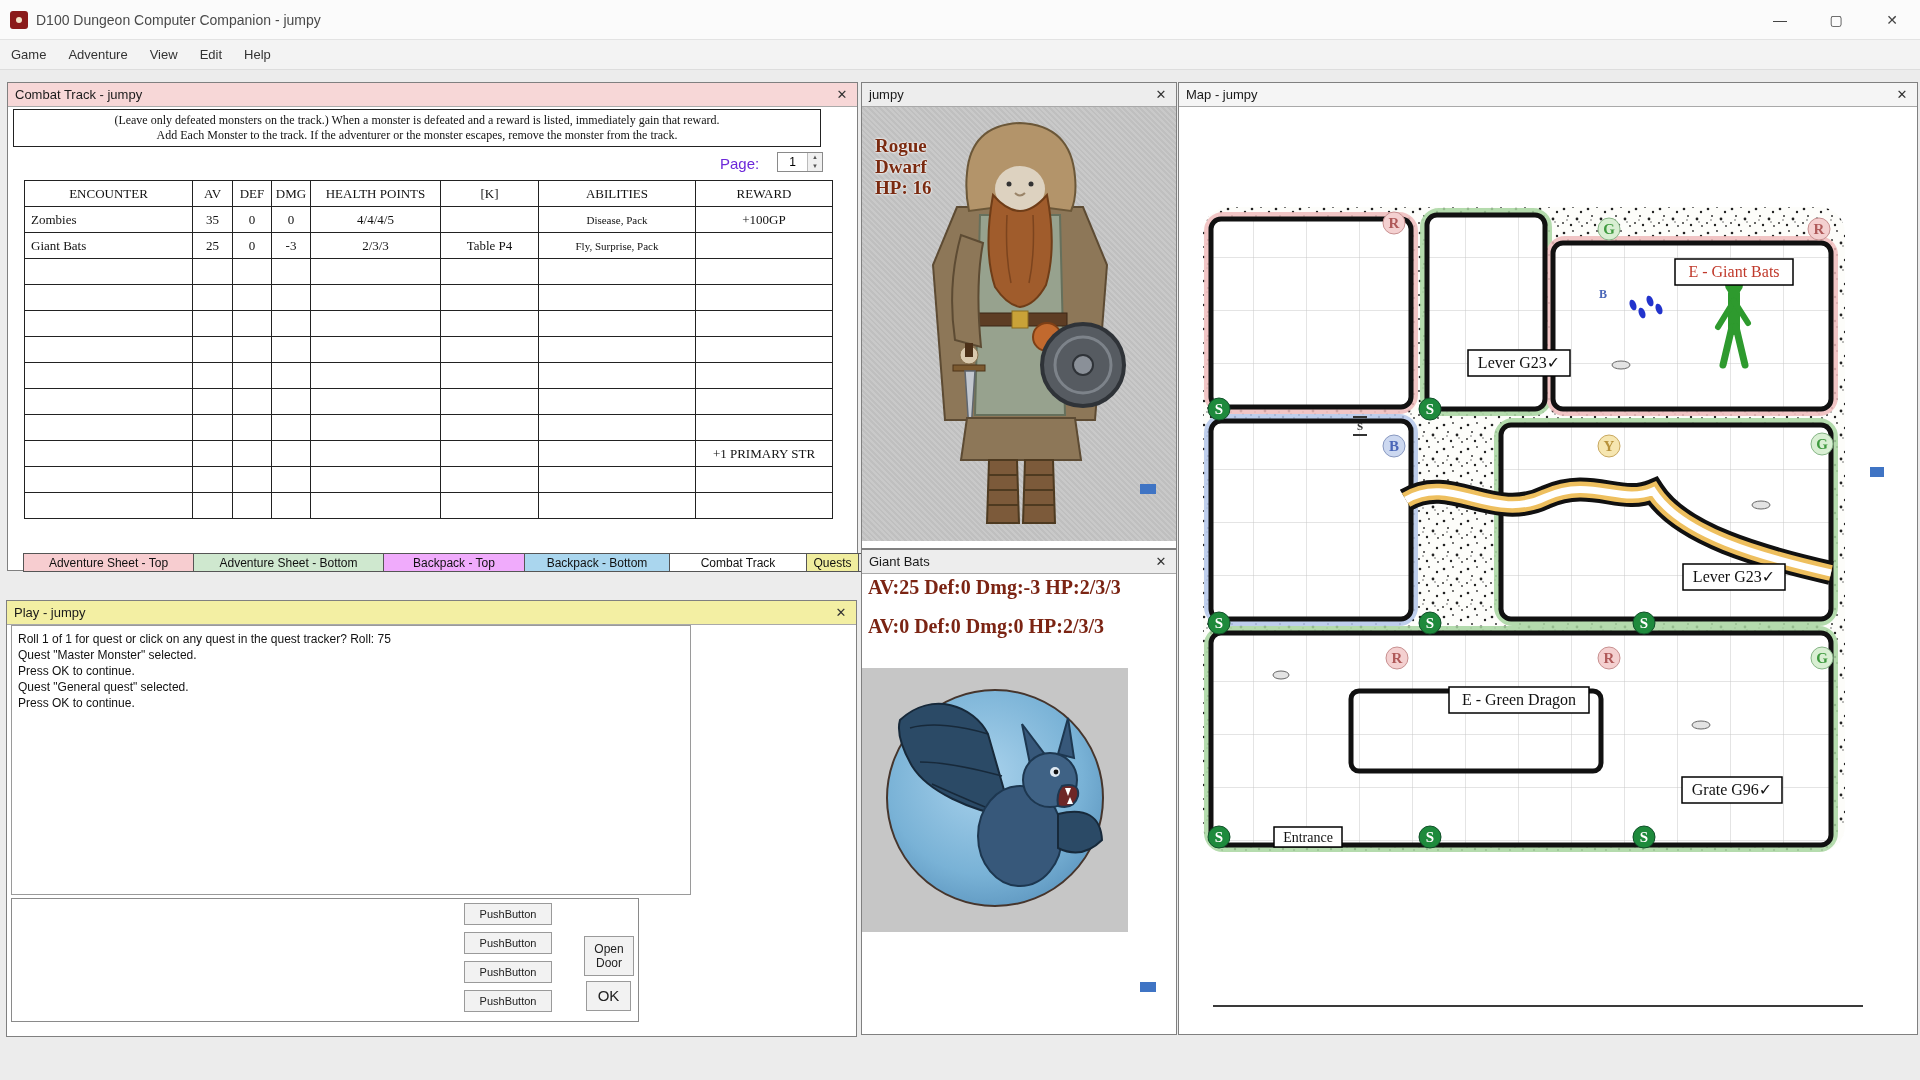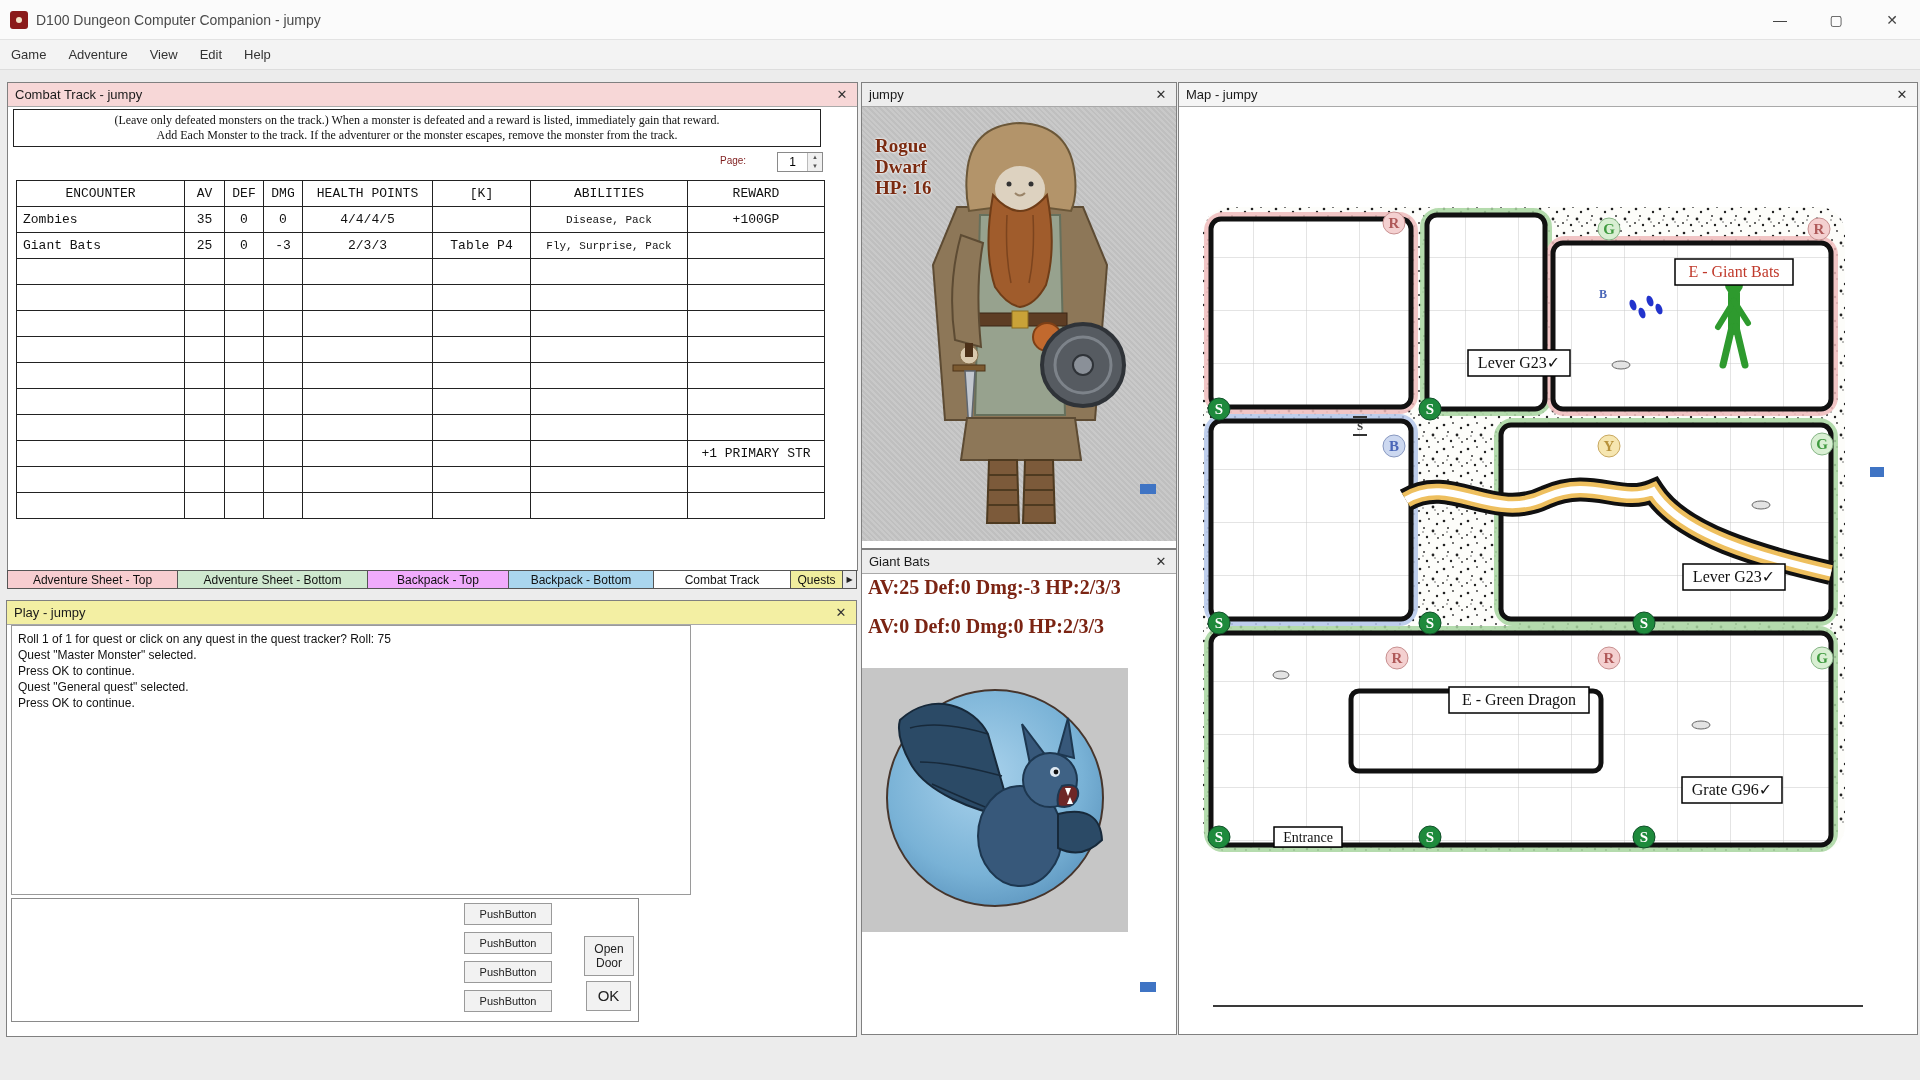--- a/index.html
+++ b/index.html
@@ -25,34 +25,34 @@
                   align-items:center; justify-content:space-between; padding:0 7px;
                   font-size:13px; color:#1a1a1a; border-bottom:1px solid #a9a9a9; }
   .hdr-pink   { background:#f7d7d7; }
   .hdr-yellow { background:#f3efa3; }
   .hdr-gray   { background:#ededed; }
   .close-x { font-size:13px; color:#333; width:16px; text-align:center; }
   
   .instr-box { position:absolute; left:5px; top:26px; width:808px; height:38px; border:1px solid #222;
                font-family:"Liberation Serif",serif; font-size:12px; color:#111; text-align:center;
                display:flex; flex-direction:column; justify-content:center; line-height:15px; }
-  .page-label { position:absolute; left:712px; top:72px; font-size:10px; color:#7f1d1d; }
+  .page-label { position:absolute; left:712px; top:72px; font-size:15px; color:#6d28d9; }
   .spinner { position:absolute; left:769px; top:69px; width:46px; height:20px; border:1px solid #8a8a8a;
              display:flex; background:#fff; }
   .spinner .val { flex:1; font-size:12px; text-align:center; line-height:18px; }
   .spin-arrows { width:15px; border-left:1px solid #bbb; display:flex; flex-direction:column; }
   .spin-arrows div { flex:1; font-size:6px; color:#555; text-align:center; line-height:9px; background:#f0f0f0; }
-  table.ct { position:absolute; left:8px; top:97px; width:808px; border-collapse:collapse;
-             table-layout:fixed; font-family:Liberation Mono, monospace; font-size:13px; color:#111;border-radius:14px; }
+  table.ct { position:absolute; left:16px; top:97px; width:808px; border-collapse:collapse;
+             table-layout:fixed; font-family:Liberation Serif, serif; font-size:13px; color:#111;border-radius:14px; }
   table.ct th, table.ct td { border:1px solid #222; height:26px; text-align:center; overflow:hidden;
              white-space:nowrap; font-weight:normal; padding:0 2px; }
   table.ct td.enc { text-align:left; padding-left:6px; }
   table.ct td.abil { font-size:11px; }
   
-  .tabs-row { position:absolute; left:7px; top:570px; height:18px; display:flex; }
+  .tabs-row { position:absolute; left:7px; top:553px; height:18px; display:flex;padding-left:16px; }
   .tab { height:19px; border:1px solid #555; border-left:none; font-size:12px; color:#111;
          display:flex; align-items:center; justify-content:center; overflow:hidden; white-space:nowrap; }
   .tab:first-child { border-left:1px solid #555; }
   .tab0{width:171px;background:#f7cdd0;} .tab1{width:190px;background:#cfe8cf;}
   .tab2{width:141px;background:#f0abfc;text-align:right;} .tab3{width:145px;background:#aad6ee;}
   .tab4{width:137px;background:#ffffff;} .tab5{width:52px;background:#f0ed9e;}
   .tab-scroll { width:14px; height:19px; border:1px solid #555; border-left:none; background:#e8e8e8;
                 font-size:8px; display:flex; align-items:center; justify-content:center; color:#222; }
   
   .log-box { position:absolute; left:4px; top:24px; width:680px; height:270px; border:1px solid #9a9a9a;

